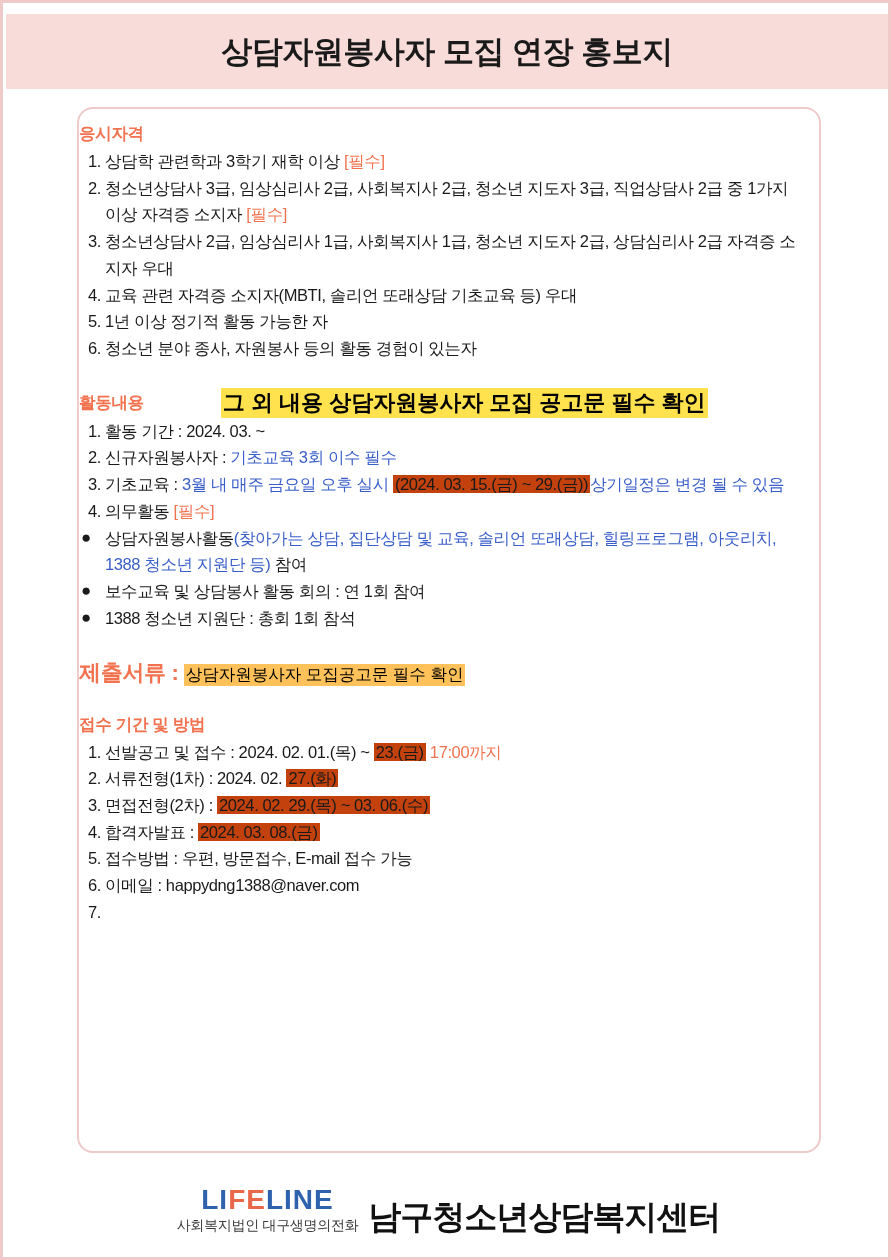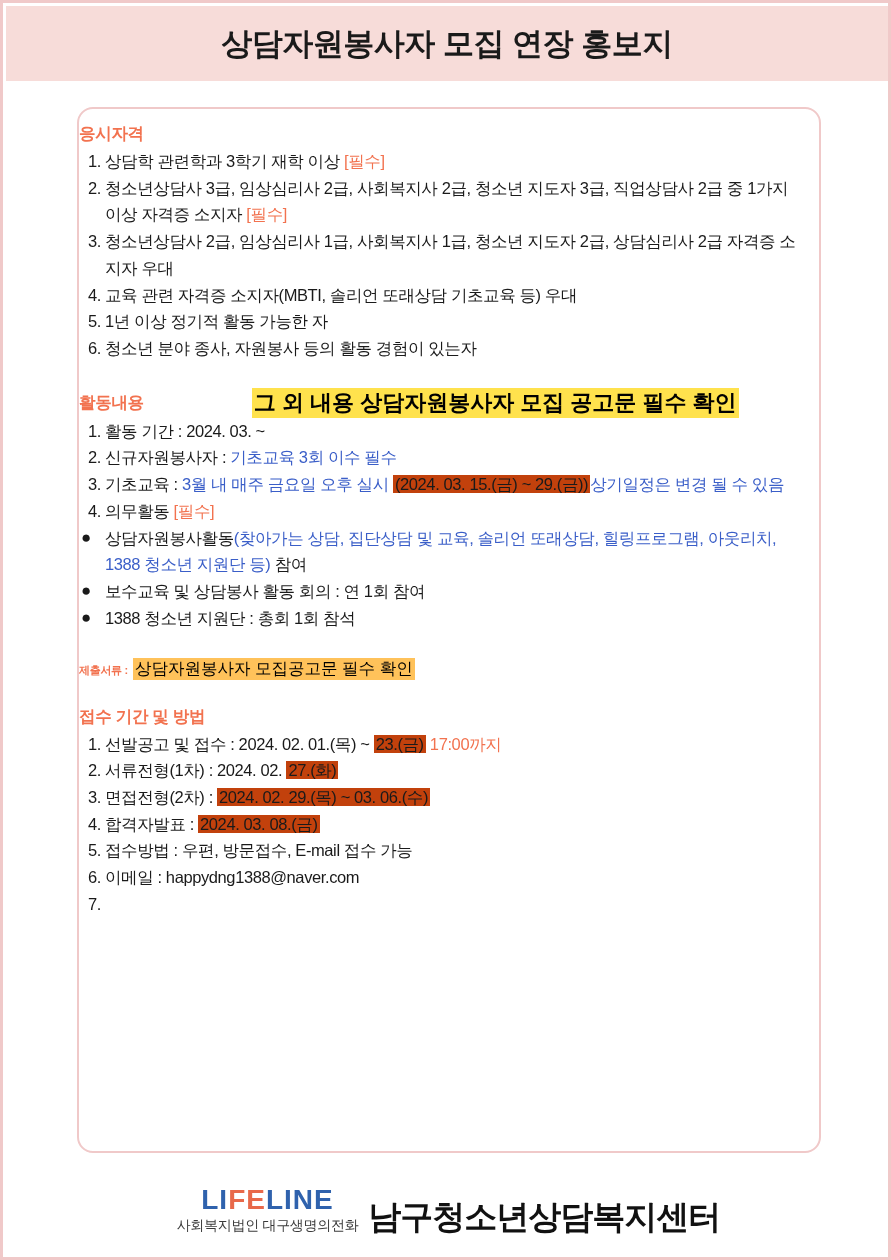--- a/index.html
+++ b/index.html
@@ -15,21 +15,21 @@
   .page {
     position: absolute;
     left: 0; top: 0;
     width: 891px; height: 1260px;
     border: 3px solid #f0c9c9;
     background: #ffffff;
   }
   
   .title-bar {
     position: absolute;
-    left: 3px; top: 3px;
+    left: 3px; top: 11px;
     width: 882px; height: 75px;
     background: #f7dcd9;
     display: flex;
     align-items: center;
     justify-content: center;
   }
   .title-bar .title-text {
     font-size: 31px;
     font-weight: bold;
     color: #1a1a1a;
@@ -48,21 +48,21 @@
   .section-head {
     color: #f2724f;
     font-size: 16.5px;
     font-weight: bold;
     margin: 0 0 3px 0;
     letter-spacing: -0.3px;
   }
   .head-row {
     display: flex;
     align-items: center;
-    gap: 68px;
+    gap: 37px;
   }
   ol, ul {
     margin: 0;
     padding: 0;
     list-style: none;
   }
   li {
     font-size: 16.5px;
     color: #1a1a1a;
     line-height: 1.62;
@@ -96,21 +96,21 @@
     background: #ffc25a;
     padding: 0 2px;
   }
   .hl-mint {
     background: #c2410c;
     padding: 0 2px;
   }
   .spacer-lg { height: 26px; }
   .inline-head {
     color: #f2724f;
-    font-size: 11px;
+    font-size: 22px;
     font-weight: bold;
     letter-spacing: -0.3px;
   }
   .doc-row {
     display: flex;
     align-items: baseline;
     gap: 5px;
     font-size: 16.5px;
   }
   

